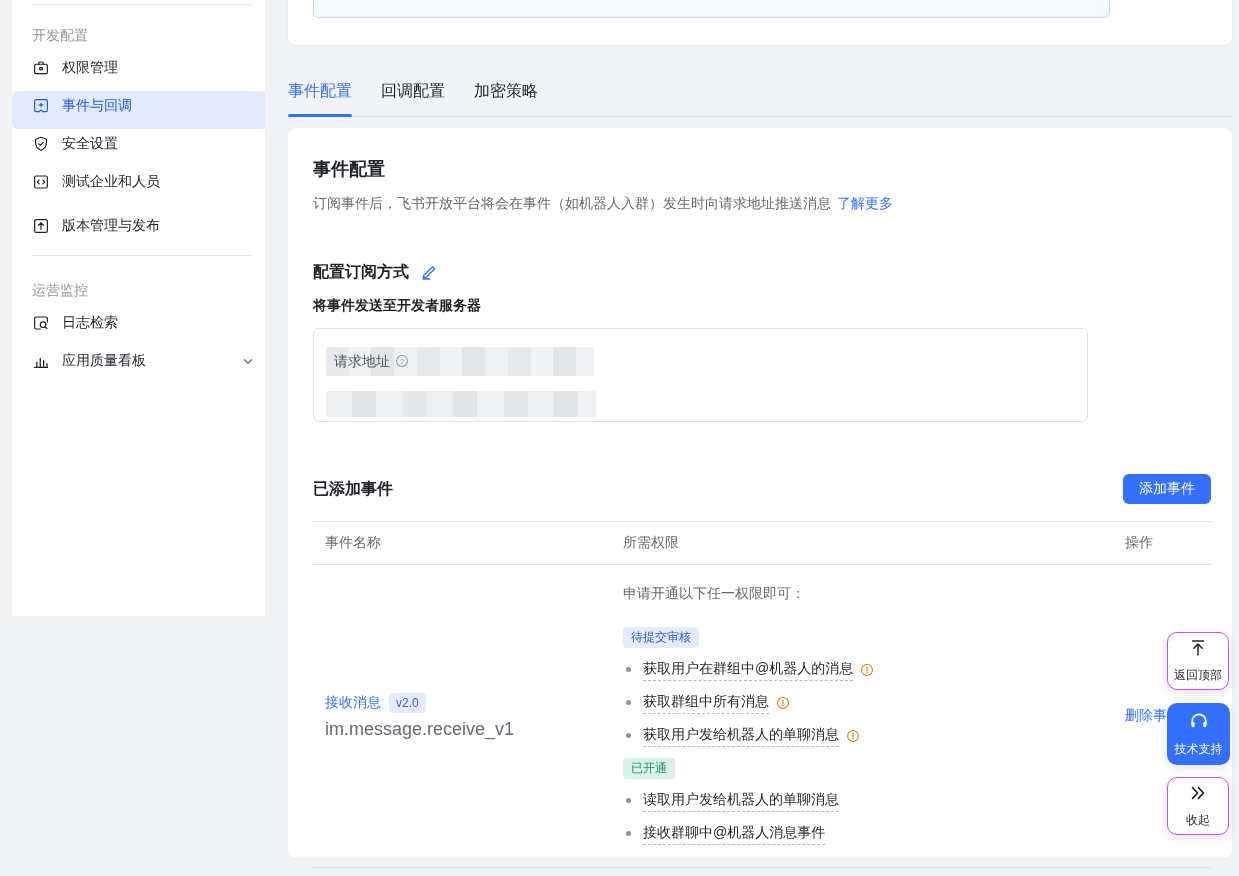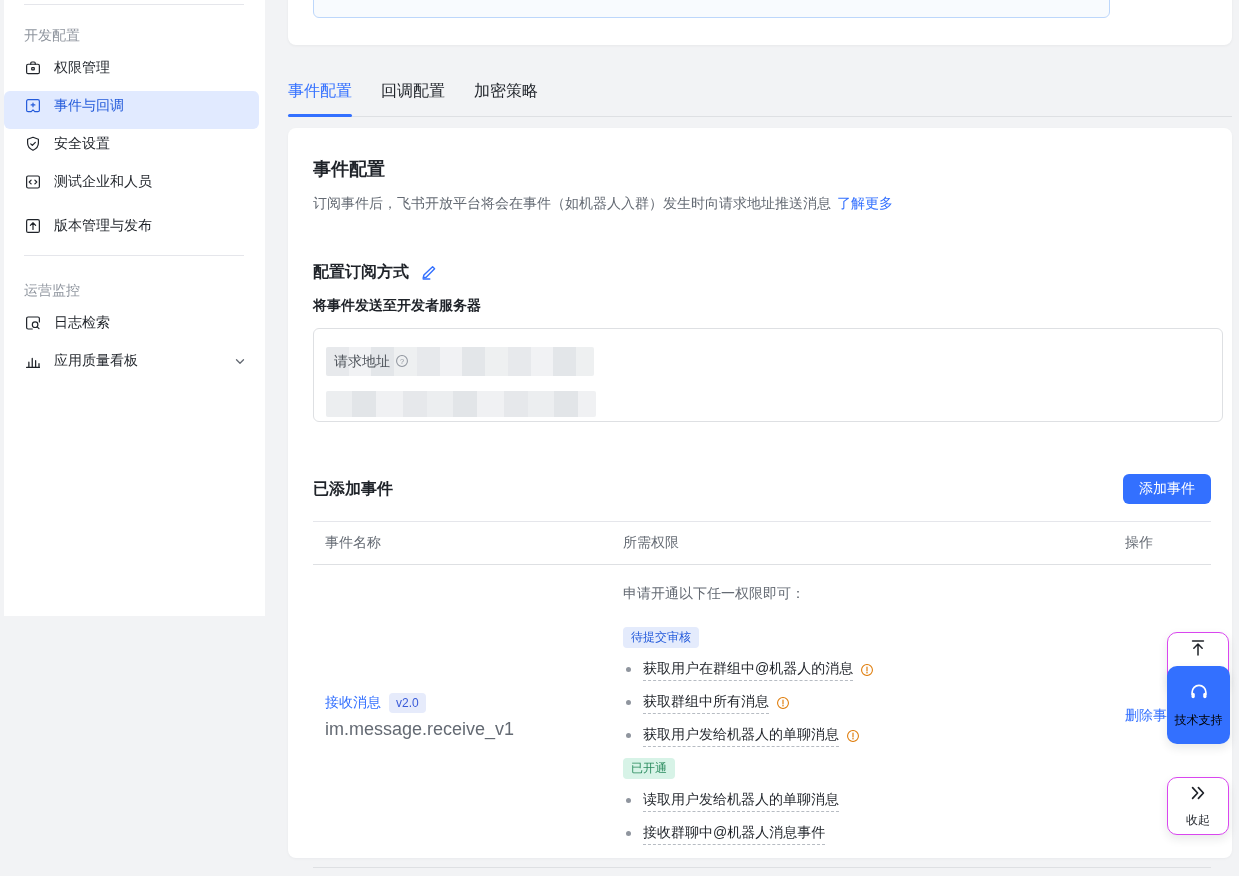--- a/index.html
+++ b/index.html
@@ -2,21 +2,21 @@
 <html><head>
 <meta charset="utf-8">
 <style>
   * { margin:0; padding:0; box-sizing:border-box; }
   html,body { width:1239px; height:876px; overflow:hidden; }
   body {
     font-family:"Liberation Sans","DejaVu Sans",sans-serif;
     background:#f2f3f5; color:#1f2329; position:relative; font-size:14px;
   }
   
-  .sidebar { position:absolute; left:4px; top:0; width:265px; height:616px; background:#fff; }
+  .sidebar { position:absolute; left:12px; top:0; width:265px; height:616px; background:#fff; }
   .sb-divider { height:1px; background:#e5e6eb; margin:0 25px 0 20px; }
   .sb-divider.top { margin-top:4px; }
   .sb-label { margin:18px 0 0 20px; font-size:14px; color:#8f959e; line-height:24px; }
   .sb-label.mt { margin-top:28px; }
   .sb-label.mt2 { margin-top:22px; }
   .sb-item {
     height:38px; display:flex; align-items:center; gap:12px;
     padding:0 12px 8px 20px; margin-right:10px; border-radius:6px;
     font-size:14px; color:#1f2329; cursor:pointer;
   }
@@ -41,21 +41,21 @@
   .main-card { position:absolute; left:23px; top:128px; width:944px; height:730px; background:#fff;
     border-radius:8px; padding:30px 21px 0 25px; box-shadow:0 1px 3px rgba(31,35,41,0.04); }
   .page-title { font-size:18px; font-weight:700; line-height:22px; color:#1f2329; }
   .page-desc { margin-top:13px; font-size:14px; color:#646a73; line-height:20px; }
   .link { color:#3370ff; cursor:pointer; text-decoration:none; }
   .page-desc .link { margin-left:6px; }
   .sub-title { margin-top:48px; font-size:16px; font-weight:700; line-height:22px;
     display:flex; align-items:center; gap:11px; }
   .edit-icon { display:flex; cursor:pointer; }
   .sub-sub { margin-top:12px; font-size:14px; font-weight:700; line-height:20px; }
-  .req-box { margin-top:13px; width:910px; height:94px; border:1px solid #dee0e3;
+  .req-box { margin-top:13px; width:775px; height:94px; border:1px solid #dee0e3;
     border-radius:6px; position:relative; overflow:hidden; }
   .req-label { position:absolute; left:20px; top:24px; font-size:14px; color:#4f545b;
     display:flex; align-items:center; gap:5px; z-index:2; }
   .mosaic { position:absolute; border-radius:2px; z-index:1;
     background-image:
       repeating-linear-gradient(90deg,#e7e9ec 0 23px,#f1f2f4 23px 45px,#e3e6e9 45px 68px,#eef0f1 68px 91px),
       repeating-linear-gradient(0deg,rgba(255,255,255,0.35) 0 13px,rgba(0,0,0,0.025) 13px 27px);
   }
   .mosaic.m1 { left:12px; top:18px; width:268px; height:29px; }
   .mosaic.m2 { left:12px; top:62px; width:270px; height:26px;
@@ -90,21 +90,21 @@
   .perm-text { font-size:14px; line-height:20px; color:#1f2329;
     border-bottom:1px dashed #b7bcc3; padding-bottom:2px; }
   .warn-icon { margin-left:7px; display:flex; }
   .del-link { color:#3370ff; font-size:14px; cursor:pointer; }
   
   .fb { position:absolute; right:10px; z-index:20; border-radius:10px; background:#fff;
     border:1px solid #d946ef; box-shadow:0 4px 10px rgba(31,35,41,0.1);
     display:flex; flex-direction:column; align-items:center; justify-content:center;
     gap:6px; font-size:12px; color:#1f2329; cursor:pointer; }
   .fb-top { top:632px; width:62px; height:58px; }
-  .fb-support { top:666px; right:9px; width:63px; height:78px; background:#3370ff; color:#000000; border:none; }
+  .fb-support { top:703px; right:9px; width:63px; height:62px; background:#3370ff; color:#ffffff; border:none; }
   .fb-collapse { top:777px; width:62px; height:58px; }
 </style>
 </head>
 <body>
 
 <aside class="sidebar">
   <div class="sb-divider top"></div>
 
   <div class="sb-label">开发配置</div>
 

